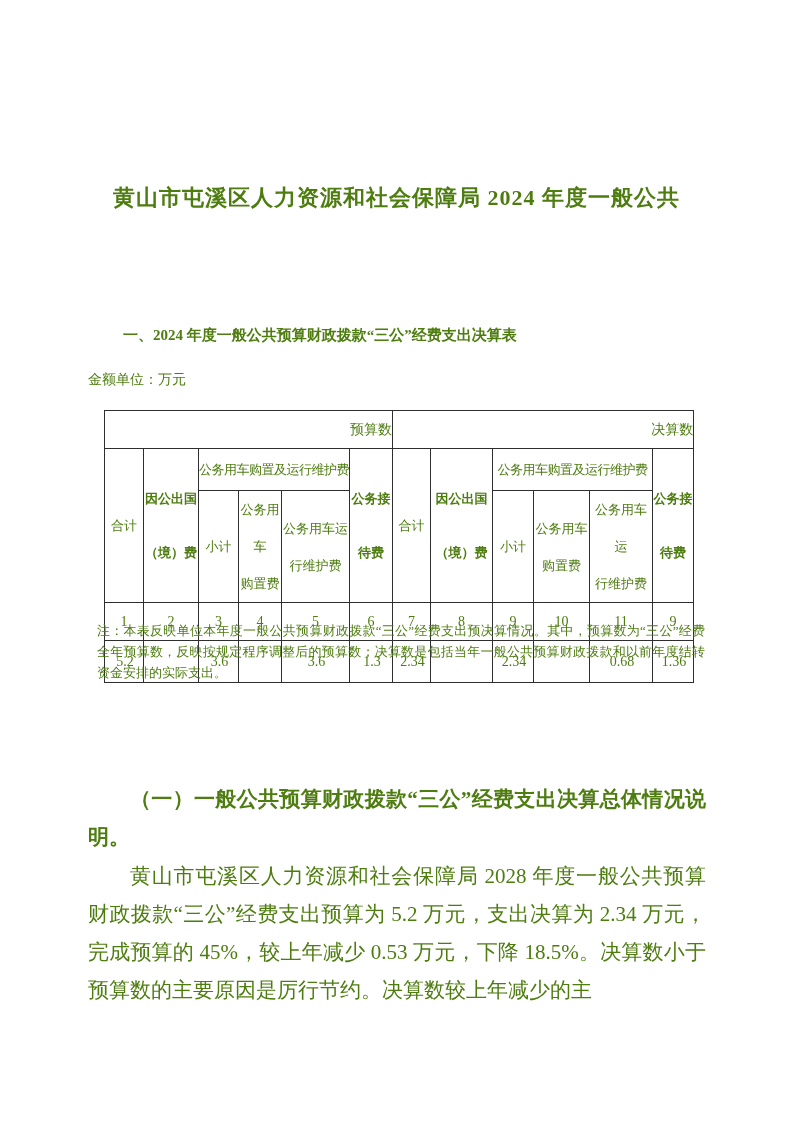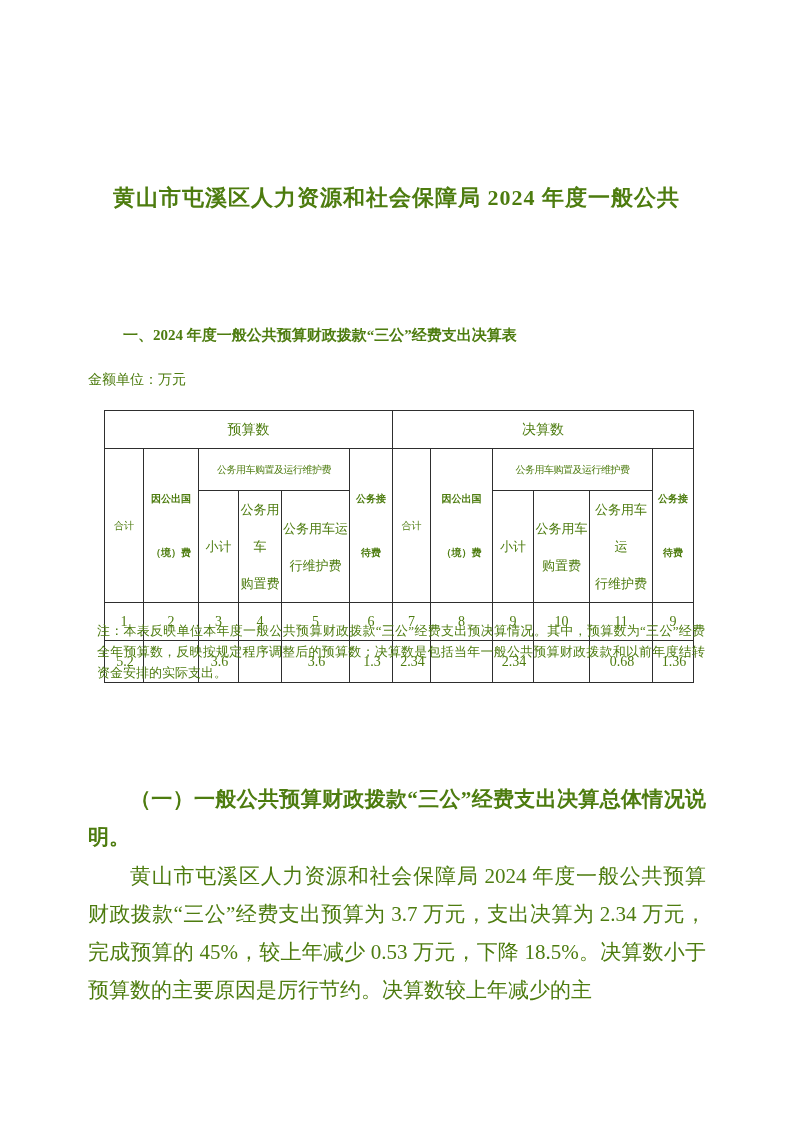--- a/index.html
+++ b/index.html
@@ -35,22 +35,22 @@
   }
   table.exp{
     position:absolute;left:104px;top:410px;width:590px;
     border-collapse:collapse;table-layout:fixed;
   }
   table.exp th,table.exp td{
     border:1px solid #2e2e2e;padding:0;margin:0;
     font-weight:normal;text-align:center;vertical-align:middle;
     overflow:hidden;
   }
-  tr.grow th{height:37px;font-size:14px;}
-  tr.hrow1 th{font-size:10px;}
+  tr.grow th{height:37px;font-size:14px;text-align:right;}
+  tr.hrow1 th{font-size:13px;}
   tr.hrow1 th.vg{height:41px;letter-spacing:-0.5px;}
   tr.hrow2 th{height:75px;font-size:13px;}
   th.tall{height:117px;font-size:13px;}
   .ln{display:block;line-height:20px;}
   th.tall .ln{line-height:54px;font-weight:bold;}
   tr.hrow2 .ln{line-height:37px;}
   tr.numrow td{height:37px;font-size:14px;}
   tr.datarow td{height:41px;font-size:14px;text-align:center;padding-left:2px;}
   .note{
     position:absolute;top:620px;left:97px;width:608px;
@@ -165,15 +165,15 @@
         <td>1.36</td>
       </tr>
     </tbody>
   </table>
 
   <p class="note">注：本表反映单位本年度一般公共预算财政拨款“三公”经费支出预决算情况。其中，预算数为“三公”经费全年预算数，反映按规定程序调整后的预算数；决算数是包括当年一般公共预算财政拨款和以前年度结转资金安排的实际支出。</p>
 
 
   <div class="h3">（一）一般公共预算财政拨款“三公”经费支出决算总体情况说明。</div>
 
-  <p class="bodyp">黄山市屯溪区人力资源和社会保障局 2024 年度一般公共预算财政拨款“三公”经费支出预算为 3.7 万元，支出决算为 2.34 万元，完成预算的 45%，较上年减少 0.53 万元，下降 18.5%。决算数小于预算数的主要原因是厉行节约。决算数较上年减少的主</p>
+  <p class="bodyp">黄山市屯溪区人力资源和社会保障局 2028 年度一般公共预算财政拨款“三公”经费支出预算为 5.2 万元，支出决算为 2.34 万元，完成预算的 45%，较上年减少 0.53 万元，下降 18.5%。决算数小于预算数的主要原因是厉行节约。决算数较上年减少的主</p>
 
 </div>
 
 </body></html>

